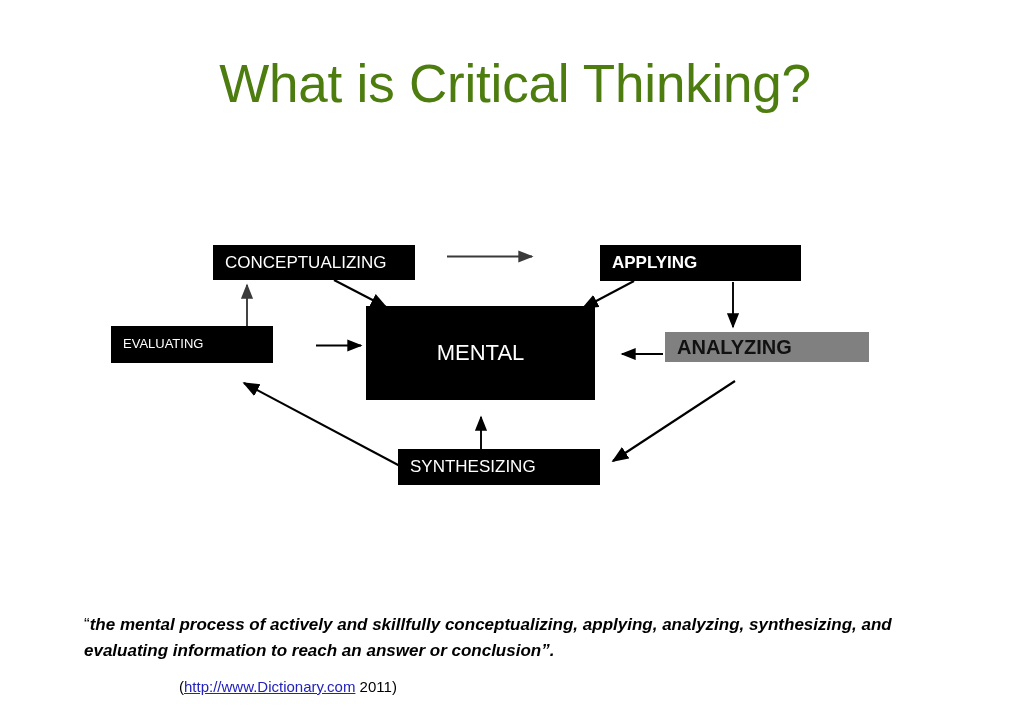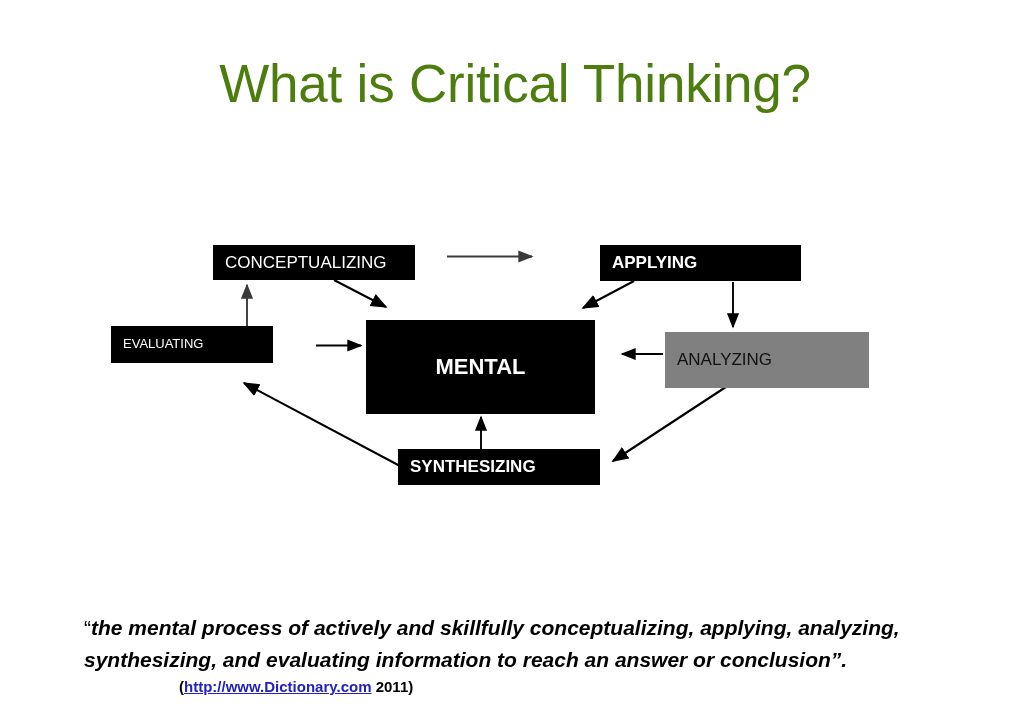--- a/index.html
+++ b/index.html
@@ -87,74 +87,74 @@
     top: 326px;
     width: 162px;
     height: 37px;
     font-size: 13px;
     font-weight: 400;
   }
   #node-analyzing {
     left: 665px;
     top: 332px;
     width: 204px;
-    height: 56px;
-    font-size: 17px;
-    font-weight: 400;
+    height: 30px;
+    font-size: 20px;
+    font-weight: 700;
   }
   #node-mental-functions {
     left: 366px;
-    top: 320px;
+    top: 306px;
     width: 229px;
     height: 94px;
     font-size: 22px;
-    font-weight: 700;
+    font-weight: 400;
     justify-content: center;
   }
   #node-mental-functions .node-label {
     text-align: center;
     line-height: 1.55;
   }
   #node-synthesizing {
     left: 398px;
     top: 449px;
     width: 202px;
     height: 36px;
     font-size: 17px;
-    font-weight: 700;
+    font-weight: 400;
   }
   svg.arrow-layer {
     position: absolute;
     left: 0;
     top: 0;
     width: 1030px;
     height: 728px;
     pointer-events: none;
   }
   #quote {
     position: absolute;
     left: 84px;
     top: 612px;
     width: 880px;
-    font-size: 21px;
+    font-size: 17px;
     font-weight: 700;
     font-style: italic;
     line-height: 1.52;
     color: #000000;
   }
   #quote .quote-mark {
     font-weight: 400;
     font-style: normal;
   }
   #citation {
     position: absolute;
     left: 179px;
     top: 678px;
     font-size: 15px;
-    font-weight: 700;
+    font-weight: 400;
     font-style: normal;
     color: #000000;
     white-space: nowrap;
   }
   #citation .cite-link {
     color: #2222bb;
     text-decoration: underline;
   }
 </style>
 </head>

